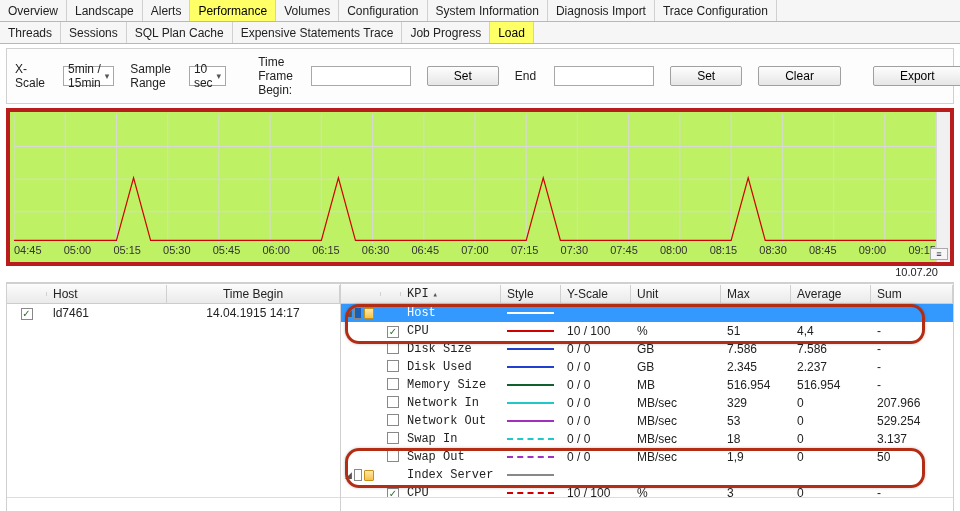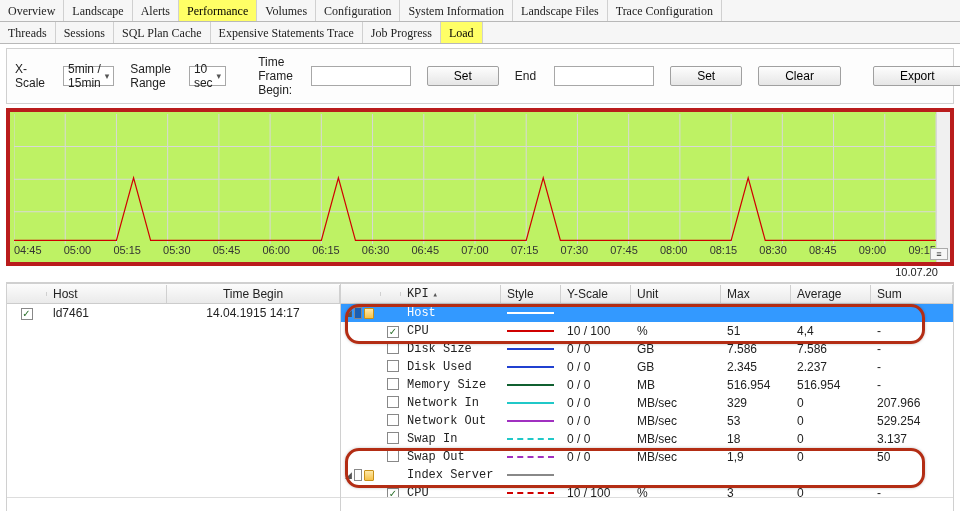--- a/index.html
+++ b/index.html
@@ -17,21 +17,20 @@
     border-bottom: 1px solid #b8b8b8;
     background: #f6f6f6;
     height: 22px;
   }
   .tab-row .tab {
     padding: 3px 8px;
     border-right: 1px solid #d0d0d0;
     cursor: pointer;
     white-space: nowrap;
     line-height: 16px;
-    font-family: Liberation Serif, serif;
   }
   .tab.active-yellow {
     background: #ffff66;
     color: #000;
     font-weight: 400;
   }
   .toolbar {
     display: flex;
     align-items: center;
     gap: 16px;
@@ -201,21 +200,21 @@
 <body>
 
 <div class="tab-row" id="top-tabs">
     <div class="tab">Overview</div>
     <div class="tab">Landscape</div>
     <div class="tab">Alerts</div>
     <div class="tab active-yellow">Performance</div>
     <div class="tab">Volumes</div>
     <div class="tab">Configuration</div>
     <div class="tab">System Information</div>
-    <div class="tab">Landscape Files</div>
+    <div class="tab">Diagnosis Import</div>
     <div class="tab">Trace Configuration</div>
   </div>
 
 <div class="tab-row" id="sub-tabs" style="border-top:none;">
     <div class="tab">Threads</div>
     <div class="tab">Sessions</div>
     <div class="tab">SQL Plan Cache</div>
     <div class="tab">Expensive Statements Trace</div>
     <div class="tab">Job Progress</div>
     <div class="tab active-yellow">Load</div>

